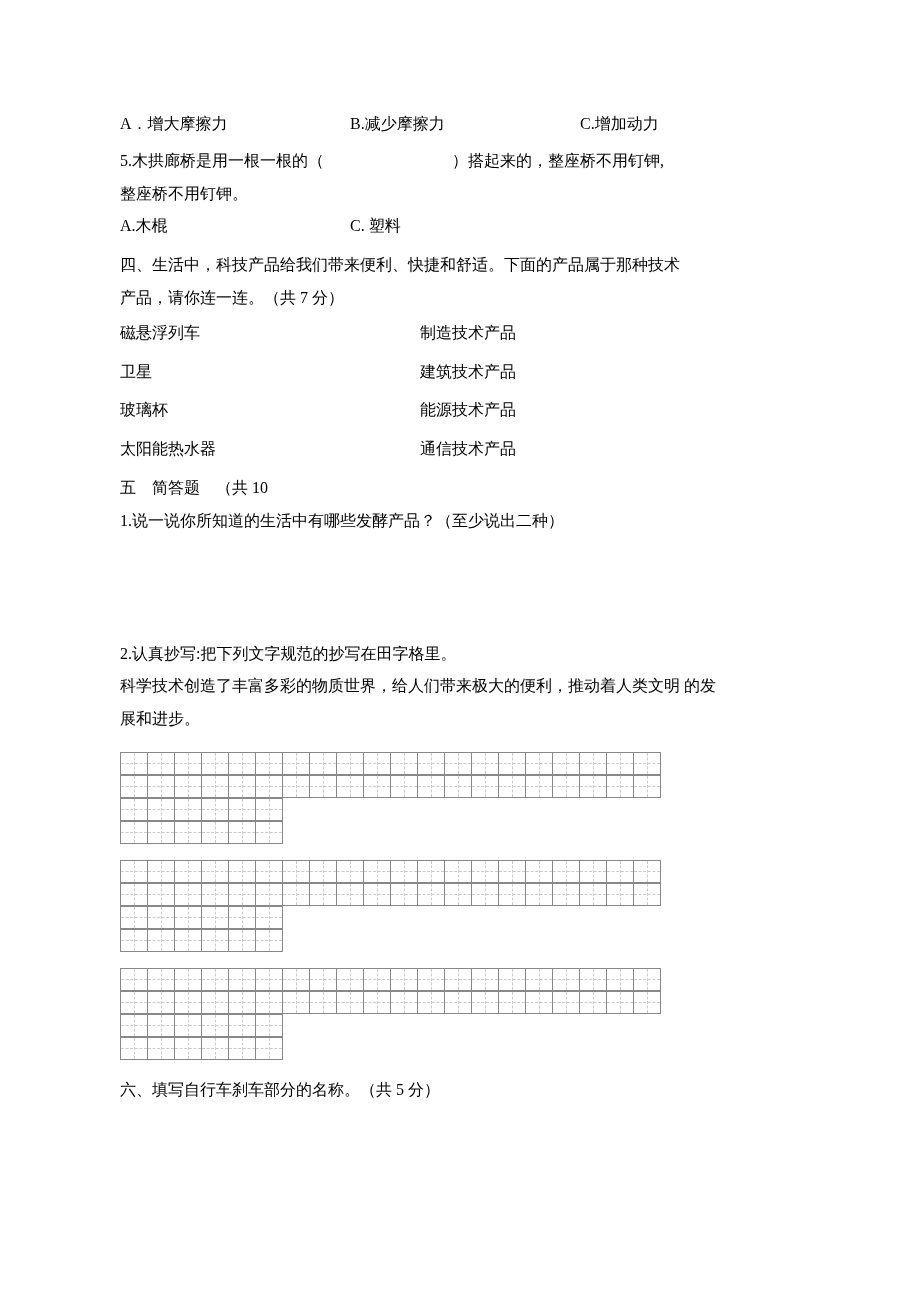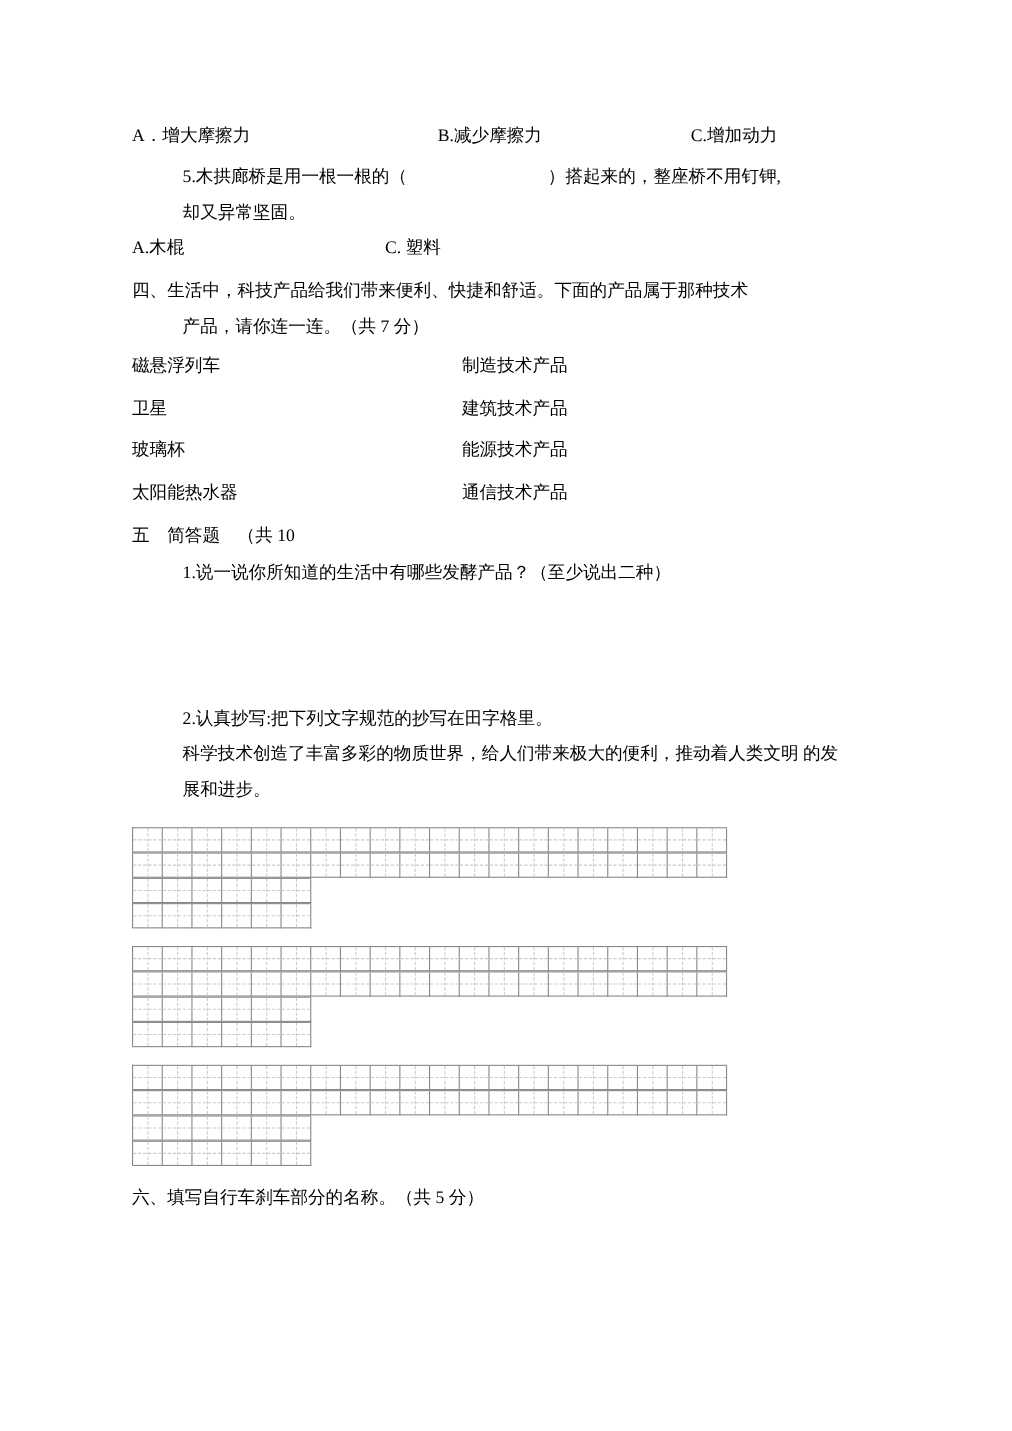--- a/index.html
+++ b/index.html
@@ -11,25 +11,24 @@
       margin: 0;
       padding: 110px 120px 60px 120px;
       width: 920px;
       box-sizing: border-box;
     }
     .options-row {
       display: flex;
       margin-bottom: 8px;
     }
     .option-a { width: 230px; }
-    .option-b { width: 230px; margin-left: 48px; }
+    .option-b { width: 230px; }
     .option-c { flex: 1; }
     .question-line {
       margin-bottom: 4px;
-      margin-left: 46px;
     }
     .section-title {
       margin-top: 10px;
       margin-bottom: 4px;
     }
     .matching-container {
       margin-top: 6px;
     }
     .matching-row {
       display: flex;
@@ -90,21 +89,21 @@
 </head>
 <body>
 
 <div class="options-row">
   <div class="option-a">A．增大摩擦力</div>
   <div class="option-b">B.减少摩擦力</div>
   <div class="option-c">C.增加动力</div>
 </div>
 
 <div class="question-line">5.木拱廊桥是用一根一根的（　　　　　　　　）搭起来的，整座桥不用钉钾,</div>
-<div class="question-line">却又异常坚固。</div>
+<div class="question-line">整座桥不用钉钾。</div>
 
 <div class="options-row">
   <div class="option-a">A.木棍</div>
   <div class="option-c">C. 塑料</div>
 </div>
 
 <div class="section-title">四、生活中，科技产品给我们带来便利、快捷和舒适。下面的产品属于那种技术</div>
 <div class="question-line">产品，请你连一连。（共 7 分）</div>
 
 <div class="matching-container">

